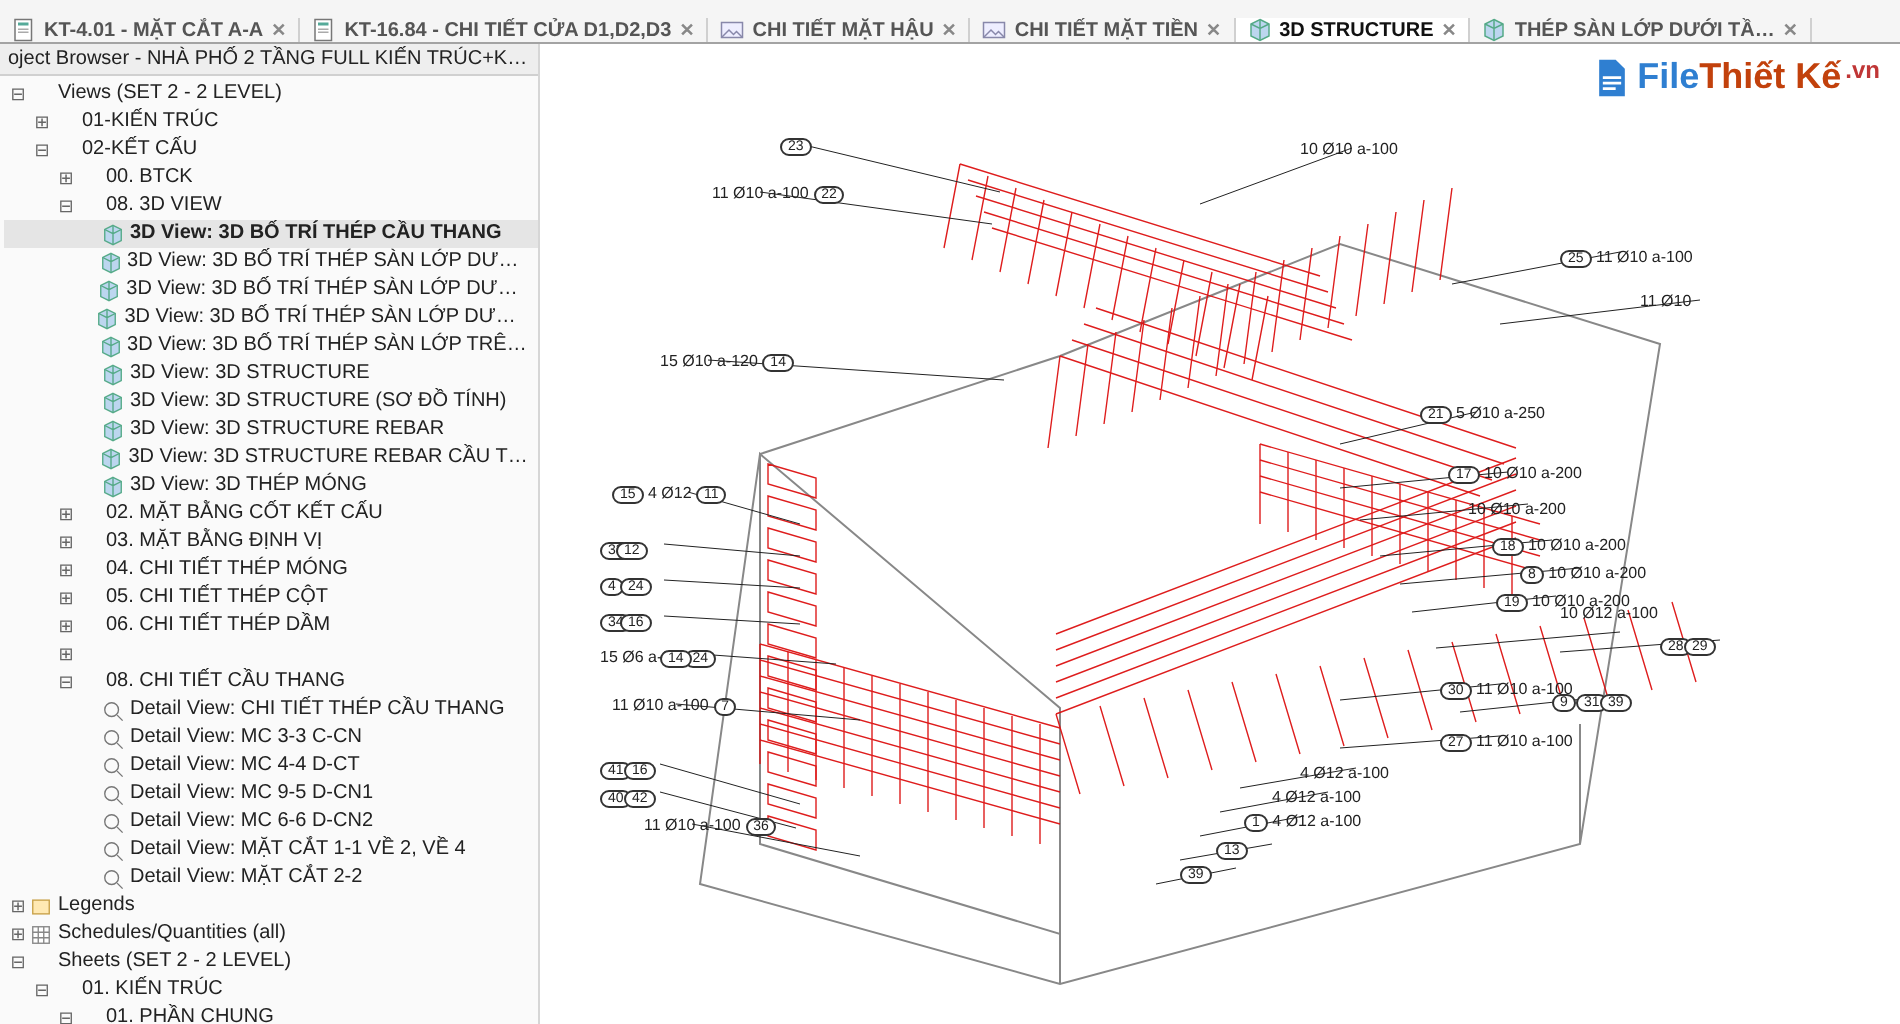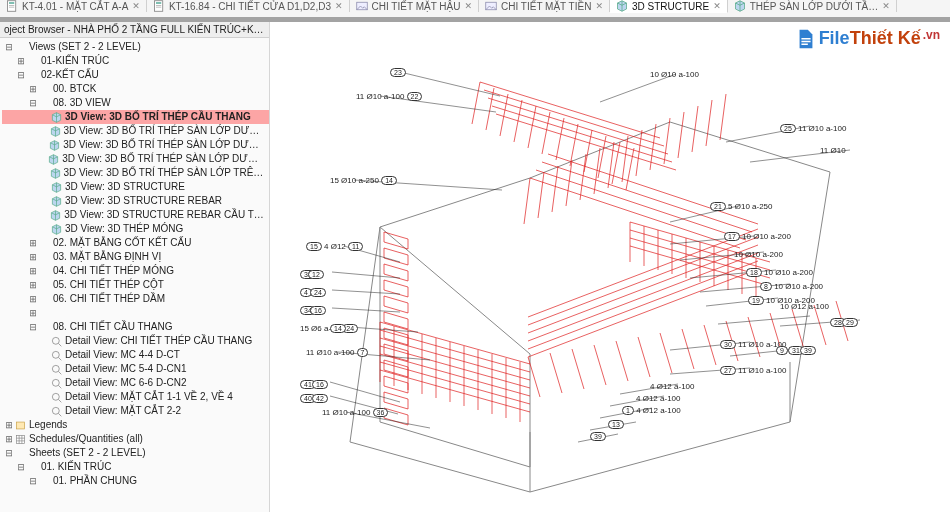--- a/index.html
+++ b/index.html
@@ -1,30 +1,30 @@
 <!DOCTYPE html>
 <html><head>
 <meta charset="utf-8">
 <style>
 * { margin:0; padding:0; box-sizing:border-box; font-family:"Segoe UI",Tahoma,sans-serif; }
 body { width:950px; height:512px; overflow:hidden; background:#fff; display:flex; flex-direction:column; }
-.tabbar { height:22px; background:#f5f5f5; border-bottom:5px solid #a3a3a3; display:flex; align-items:flex-start; font-size:10px; overflow:hidden; }
+.tabbar { height:22px; background:#f5f5f5; border-bottom:1px solid #a3a3a3; display:flex; align-items:flex-end; font-size:10px; overflow:hidden;font-weight:bold; }
 .tab { display:flex; align-items:center; padding:0 6px; border-right:1px solid #d0d0d0; gap:4px; white-space:nowrap; color:#555; cursor:pointer; }
 .tab.active { background:#fff; border-bottom:1px solid #fff; margin-bottom:-1px; color:#111; }
 .tab .x { font-size:9px; color:#888; }
 .tab svg { width:12px; height:12px; flex:none; }
 .main { flex:1; display:flex; overflow:hidden; }
 .sidebar { width:270px; border-right:1px solid #d6d6d6; overflow-y:auto; font-size:10px; color:#222; background:#fafafa; }
 .sidebar .hdr { padding:2px 4px; background:#eee; border-bottom:1px solid #d0d0d0; white-space:nowrap; overflow:hidden; text-overflow:ellipsis; font-size:10px; }
 .tree { padding:2px 0 6px 2px; }
 .node { display:flex; align-items:center; height:14px; line-height:14px; white-space:nowrap; padding-right:4px; cursor:pointer; }
 .node .tw { width:10px; text-align:center; color:#666; font-size:9px; }
 .node .ic { width:11px; height:11px; margin:0 3px 0 1px; flex:none; }
 .node .lbl { overflow:hidden; text-overflow:ellipsis; }
-.node.sel { background:#fca5a5; }
+.node.sel { background:#e5e5e5; }
 .node.sel .lbl { font-weight:600; }
 .l0{padding-left:2px}.l1{padding-left:14px}.l2{padding-left:26px}.l3{padding-left:38px}
 .canvas { flex:1; position:relative; background:#fff; }
 .drawing { position:absolute; inset:0; }
 .watermark { position:absolute; left:50%; top:78%; transform:translate(-50%,-50%); font-size:18px; color:#bbb; white-space:nowrap; user-select:none; pointer-events:none; }
 .logo { position:absolute; top:6px; right:10px; display:flex; font-weight:700; font-size:18px; }
 .logo .a{color:#2f7fd1}.logo .b{color:#c2410c}.logo .c{color:#c03636;font-size:12px;margin-left:2px;font-weight:600}
 .logo svg{width:22px;height:22px;margin-right:2px}
 .callout { position:absolute; font-size:8px; color:#222; white-space:nowrap; }
 .callout.r { text-align:left; } .callout.l { text-align:right; }
@@ -164,20 +164,28 @@
               <path d="M8 1v14M2 4l6 3 6-3" stroke="#5a8" fill="none"></path>
             </svg></span>
           <span class="lbl">3D View: 3D STRUCTURE</span>
         </div>
         <div class="node l3">
           <span class="tw"></span>
           <span class="ic"><svg viewBox="0 0 16 16">
               <path d="M8 1l6 3v8l-6 3-6-3V4z" fill="#bcd6ef" stroke="#5a8"></path>
               <path d="M8 1v14M2 4l6 3 6-3" stroke="#5a8" fill="none"></path>
             </svg></span>
+          <span class="lbl">3D View: 3D STRUCTURE (SƠ ĐỒ TÍNH)</span>
+        </div>
+        <div class="node l3">
+          <span class="tw"></span>
+          <span class="ic"><svg viewBox="0 0 16 16">
+              <path d="M8 1l6 3v8l-6 3-6-3V4z" fill="#bcd6ef" stroke="#5a8"></path>
+              <path d="M8 1v14M2 4l6 3 6-3" stroke="#5a8" fill="none"></path>
+            </svg></span>
           <span class="lbl">3D View: 3D STRUCTURE REBAR</span>
         </div>
         <div class="node l3">
           <span class="tw"></span>
           <span class="ic"><svg viewBox="0 0 16 16">
               <path d="M8 1l6 3v8l-6 3-6-3V4z" fill="#bcd6ef" stroke="#5a8"></path>
               <path d="M8 1v14M2 4l6 3 6-3" stroke="#5a8" fill="none"></path>
             </svg></span>
           <span class="lbl">3D View: 3D STRUCTURE REBAR CẦU THANG</span>
         </div>
@@ -230,29 +238,37 @@
               <path d="M11 11l4 4" stroke="#777"></path>
             </svg></span>
           <span class="lbl">Detail View: CHI TIẾT THÉP CẦU THANG</span>
         </div>
         <div class="node l3">
           <span class="tw"></span>
           <span class="ic"><svg viewBox="0 0 16 16">
               <circle cx="7" cy="7" r="5" fill="none" stroke="#777"></circle>
               <path d="M11 11l4 4" stroke="#777"></path>
             </svg></span>
+          <span class="lbl">Detail View: MC 3-3 C-CN</span>
+        </div>
+        <div class="node l3">
+          <span class="tw"></span>
+          <span class="ic"><svg viewBox="0 0 16 16">
+              <circle cx="7" cy="7" r="5" fill="none" stroke="#777"></circle>
+              <path d="M11 11l4 4" stroke="#777"></path>
+            </svg></span>
           <span class="lbl">Detail View: MC 4-4 D-CT</span>
         </div>
         <div class="node l3">
           <span class="tw"></span>
           <span class="ic"><svg viewBox="0 0 16 16">
               <circle cx="7" cy="7" r="5" fill="none" stroke="#777"></circle>
               <path d="M11 11l4 4" stroke="#777"></path>
             </svg></span>
-          <span class="lbl">Detail View: MC 5-4 D-CN1</span>
+          <span class="lbl">Detail View: MC 9-5 D-CN1</span>
         </div>
         <div class="node l3">
           <span class="tw"></span>
           <span class="ic"><svg viewBox="0 0 16 16">
               <circle cx="7" cy="7" r="5" fill="none" stroke="#777"></circle>
               <path d="M11 11l4 4" stroke="#777"></path>
             </svg></span>
           <span class="lbl">Detail View: MC 6-6 D-CN2</span>
         </div>
         <div class="node l3">
@@ -343,21 +359,21 @@
       </g>
 
       <g stroke="#222" stroke-width="0.5">
         <path d="M130 50 L230 74 M110 74 L226 90 M84 158 L232 168 M74 224 L130 240 M62 250 L130 256 M62 268 L130 272 M62 286 L130 290 M66 304 L148 310 M68 330 L160 338 M60 360 L130 380 M60 374 L128 392 M76 390 L160 406"></path>
         <path d="M406 52 L330 80 M540 104 L456 120 M580 128 L480 140 M468 184 L400 200 M484 214 L400 222 M494 230 L410 238 M506 248 L420 256 M520 262 L430 270 M508 276 L436 284 M540 294 L448 302 M590 298 L510 304 M480 320 L400 328 M536 326 L460 334 M480 346 L400 352 M408 362 L350 372 M394 374 L340 384 M382 386 L330 396 M366 400 L320 408 M348 412 L308 420"></path>
       </g>
     </svg>
     <div id="callouts">
         <div class="callout l" style="left: 120px; top: 46px;"><span class="bub">23</span></div>
         <div class="callout l" style="left: 86px; top: 70px;"><span>11 Ø10 a-100</span> <span class="bub">22</span></div>
-        <div class="callout l" style="left: 60px; top: 154px;"><span>15 Ø10 a-250</span> <span class="bub">14</span></div>
+        <div class="callout l" style="left: 60px; top: 154px;"><span>15 Ø10 a-120</span> <span class="bub">14</span></div>
         <div class="callout l" style="left: 54px; top: 220px;"><span>4 Ø12</span> <span class="bub">11</span></div>
         <div class="callout l" style="left: 36px; top: 220px;"><span class="bub">15</span></div>
         <div class="callout l" style="left: 30px; top: 248px;"><span class="bub">33</span></div>
         <div class="callout l" style="left: 38px; top: 248px;"><span class="bub">12</span></div>
         <div class="callout l" style="left: 30px; top: 266px;"><span class="bub">4</span></div>
         <div class="callout l" style="left: 40px; top: 266px;"><span class="bub">24</span></div>
         <div class="callout l" style="left: 30px; top: 284px;"><span class="bub">34</span></div>
         <div class="callout l" style="left: 40px; top: 284px;"><span class="bub">16</span></div>
         <div class="callout l" style="left: 30px; top: 302px;"><span>15 Ø6 a-97</span> <span class="bub">24</span></div>
         <div class="callout l" style="left: 60px; top: 302px;"><span class="bub">14</span></div>

